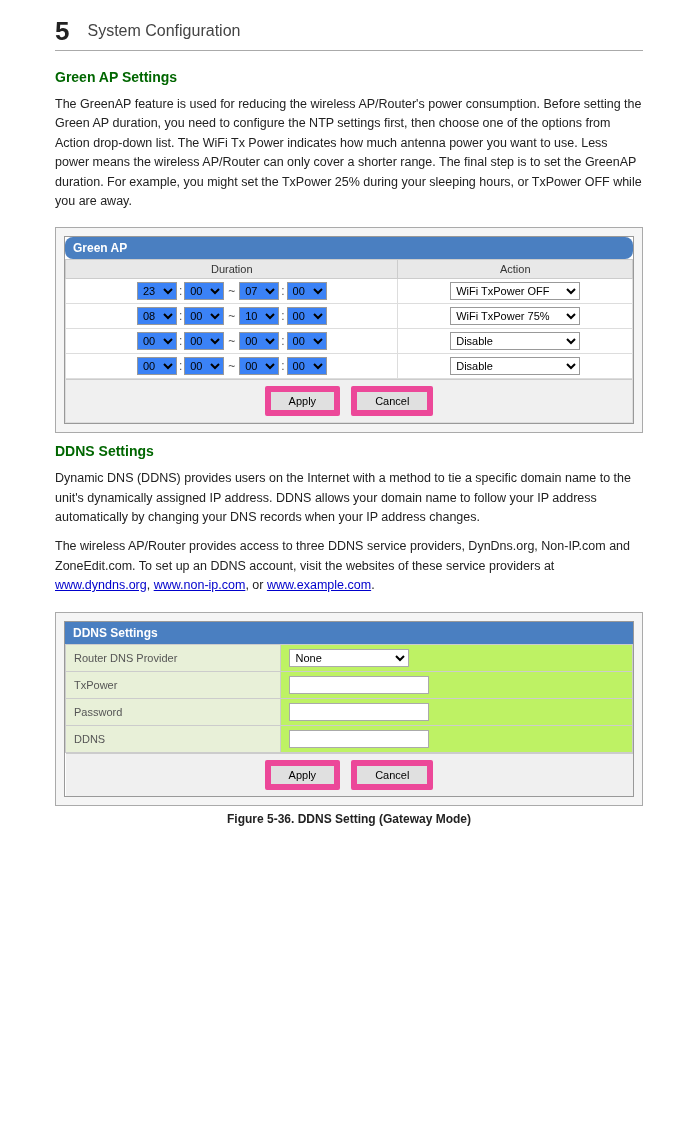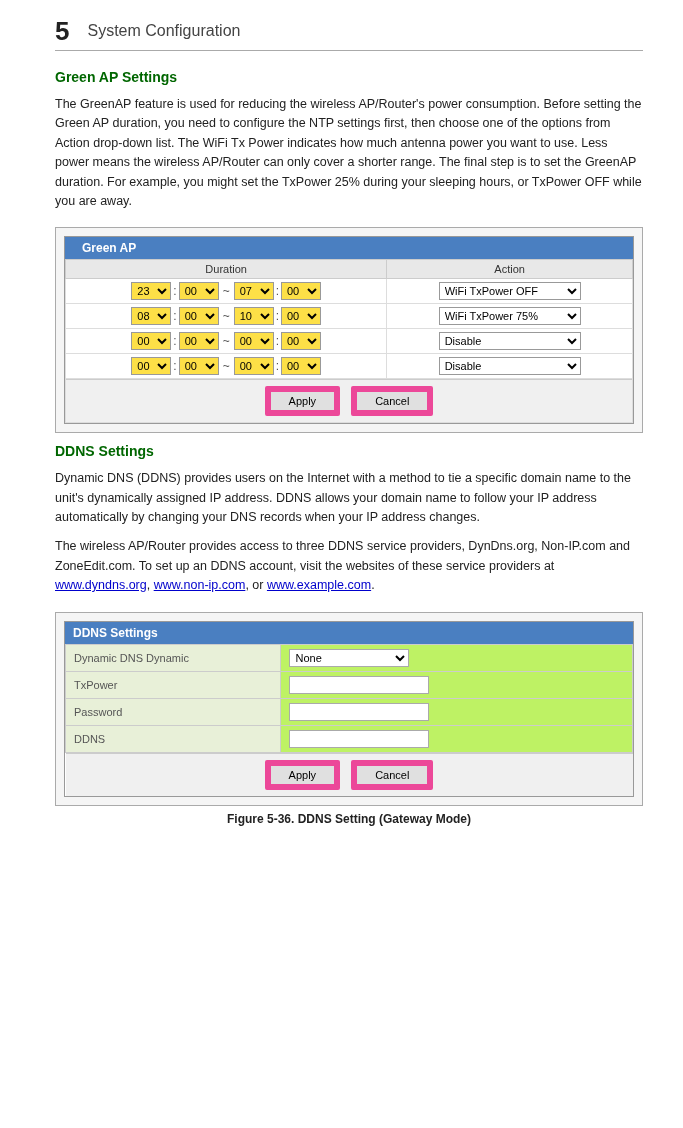--- a/index.html
+++ b/index.html
@@ -73,21 +73,22 @@
       border: 1px solid #999;
       background: #fff;
       width: 100%;
     }
 
     .green-ap-header {
       background: #4a7fc1;
       color: #fff;
       font-weight: bold;
       font-size: 12px;
-      padding: 4px 17px;
+      padding: 4px 8px;
+      border-radius: 8px;
     }
 
     .green-ap-table {
       width: 100%;
       border-collapse: collapse;
       font-size: 11px;
     }
 
     .green-ap-table th {
       background: #e8e8e8;
@@ -110,25 +111,25 @@
       align-items: center;
       justify-content: center;
       gap: 2px;
     }
 
     .duration-select {
       width: 40px;
       font-size: 11px;
       padding: 1px;
       border: 1px solid #999;
-      background: #fde047;
+      background: #3b82f6;
     }
 
     .action-select {
-      width: 142px;
+      width: 130px;
       font-size: 11px;
       padding: 1px;
       border: 1px solid #999;
       background: #fff;
     }
 
     .tilde {
       font-size: 12px;
       color: #555;
       padding: 0 2px;
@@ -345,21 +346,21 @@
     <a href="#">www.non-ip.com</a>, or
     <a href="#">www.example.com</a>.
   </p>
 
   <div class="figure-container">
     <div class="ddns-panel">
       <div class="ddns-header">DDNS Settings</div>
       <table class="ddns-form-table">
         <tbody id="ddns-rows">
         <tr>
-              <td>Dynamic DNS Dynamic</td>
+              <td>Router DNS Provider</td>
               <td><select class="ddns-select"><option>None</option></select></td>
             </tr>
             <tr>
               <td>TxPower</td>
               <td><input type="text" class="ddns-input" value="" style=""></td>
             </tr>
             <tr>
               <td>Password</td>
               <td><input type="text" class="ddns-input" value="" style=""></td>
             </tr>

